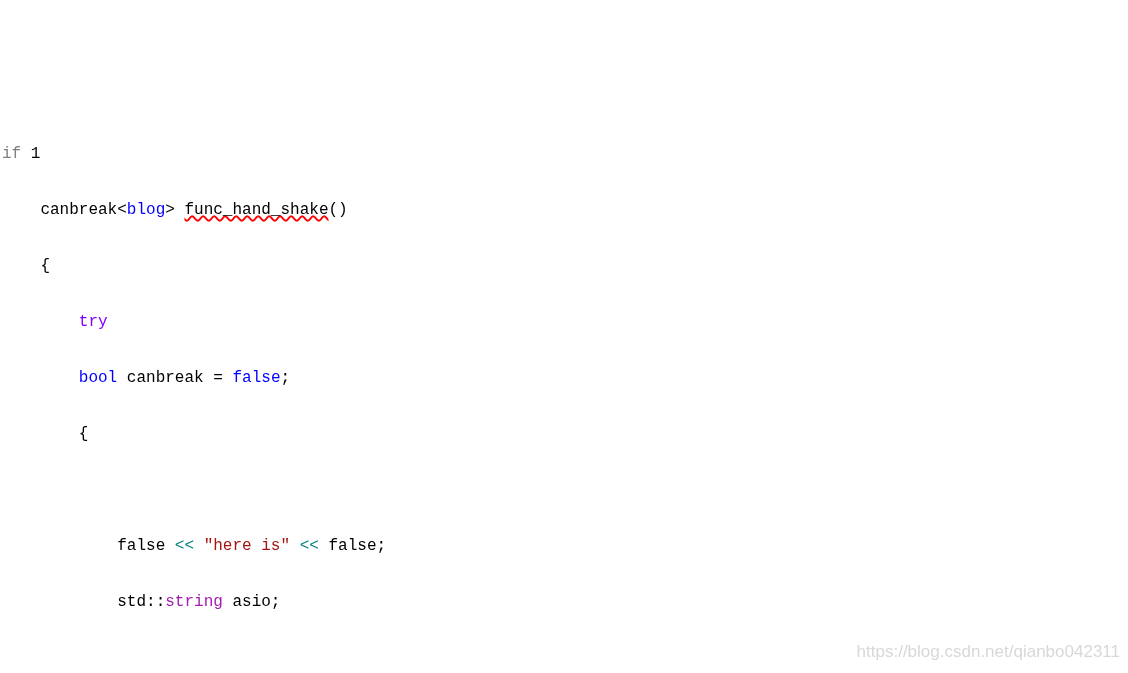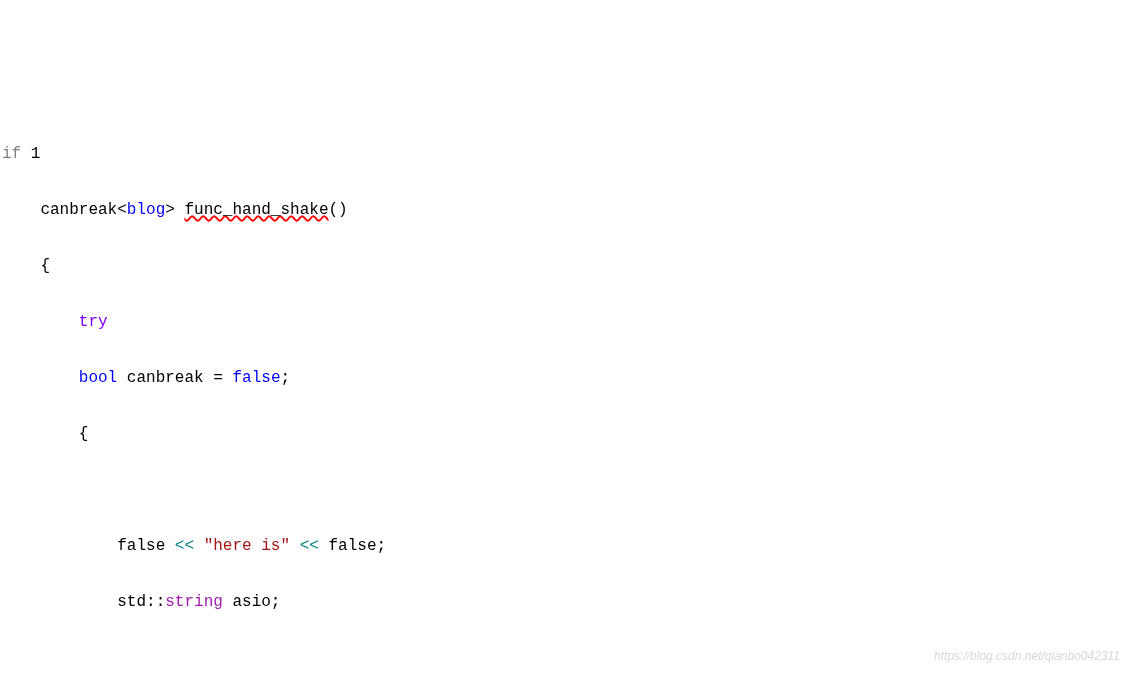--- a/index.html
+++ b/index.html
@@ -35,23 +35,22 @@
     .squiggly {
       text-decoration: underline wavy #ff0000;
       text-decoration-thickness: 1.5px;
       margin-top: 21px;
     }
     .watermark {
       position: absolute;
       bottom: 6px;
       right: 8px;
       color: #d8d8d8;
-      font-size: 12px;
+      font-size: 17px;
       font-family: Arial, sans-serif;
-      font-style: italic;
     }
   </style>
 </head>
 <body>
 
 
 
 <div class="code-container">
 <span class="line"><span class="kw-preproc">if</span> <span class="txt">1</span></span>
 <span class="line">    <span class="txt">canbreak</span><span class="txt">&lt;</span><span class="kw-blue">blog</span><span class="txt">&gt;</span> <span class="txt squiggly">func_hand_shake</span><span class="txt">()</span></span>

